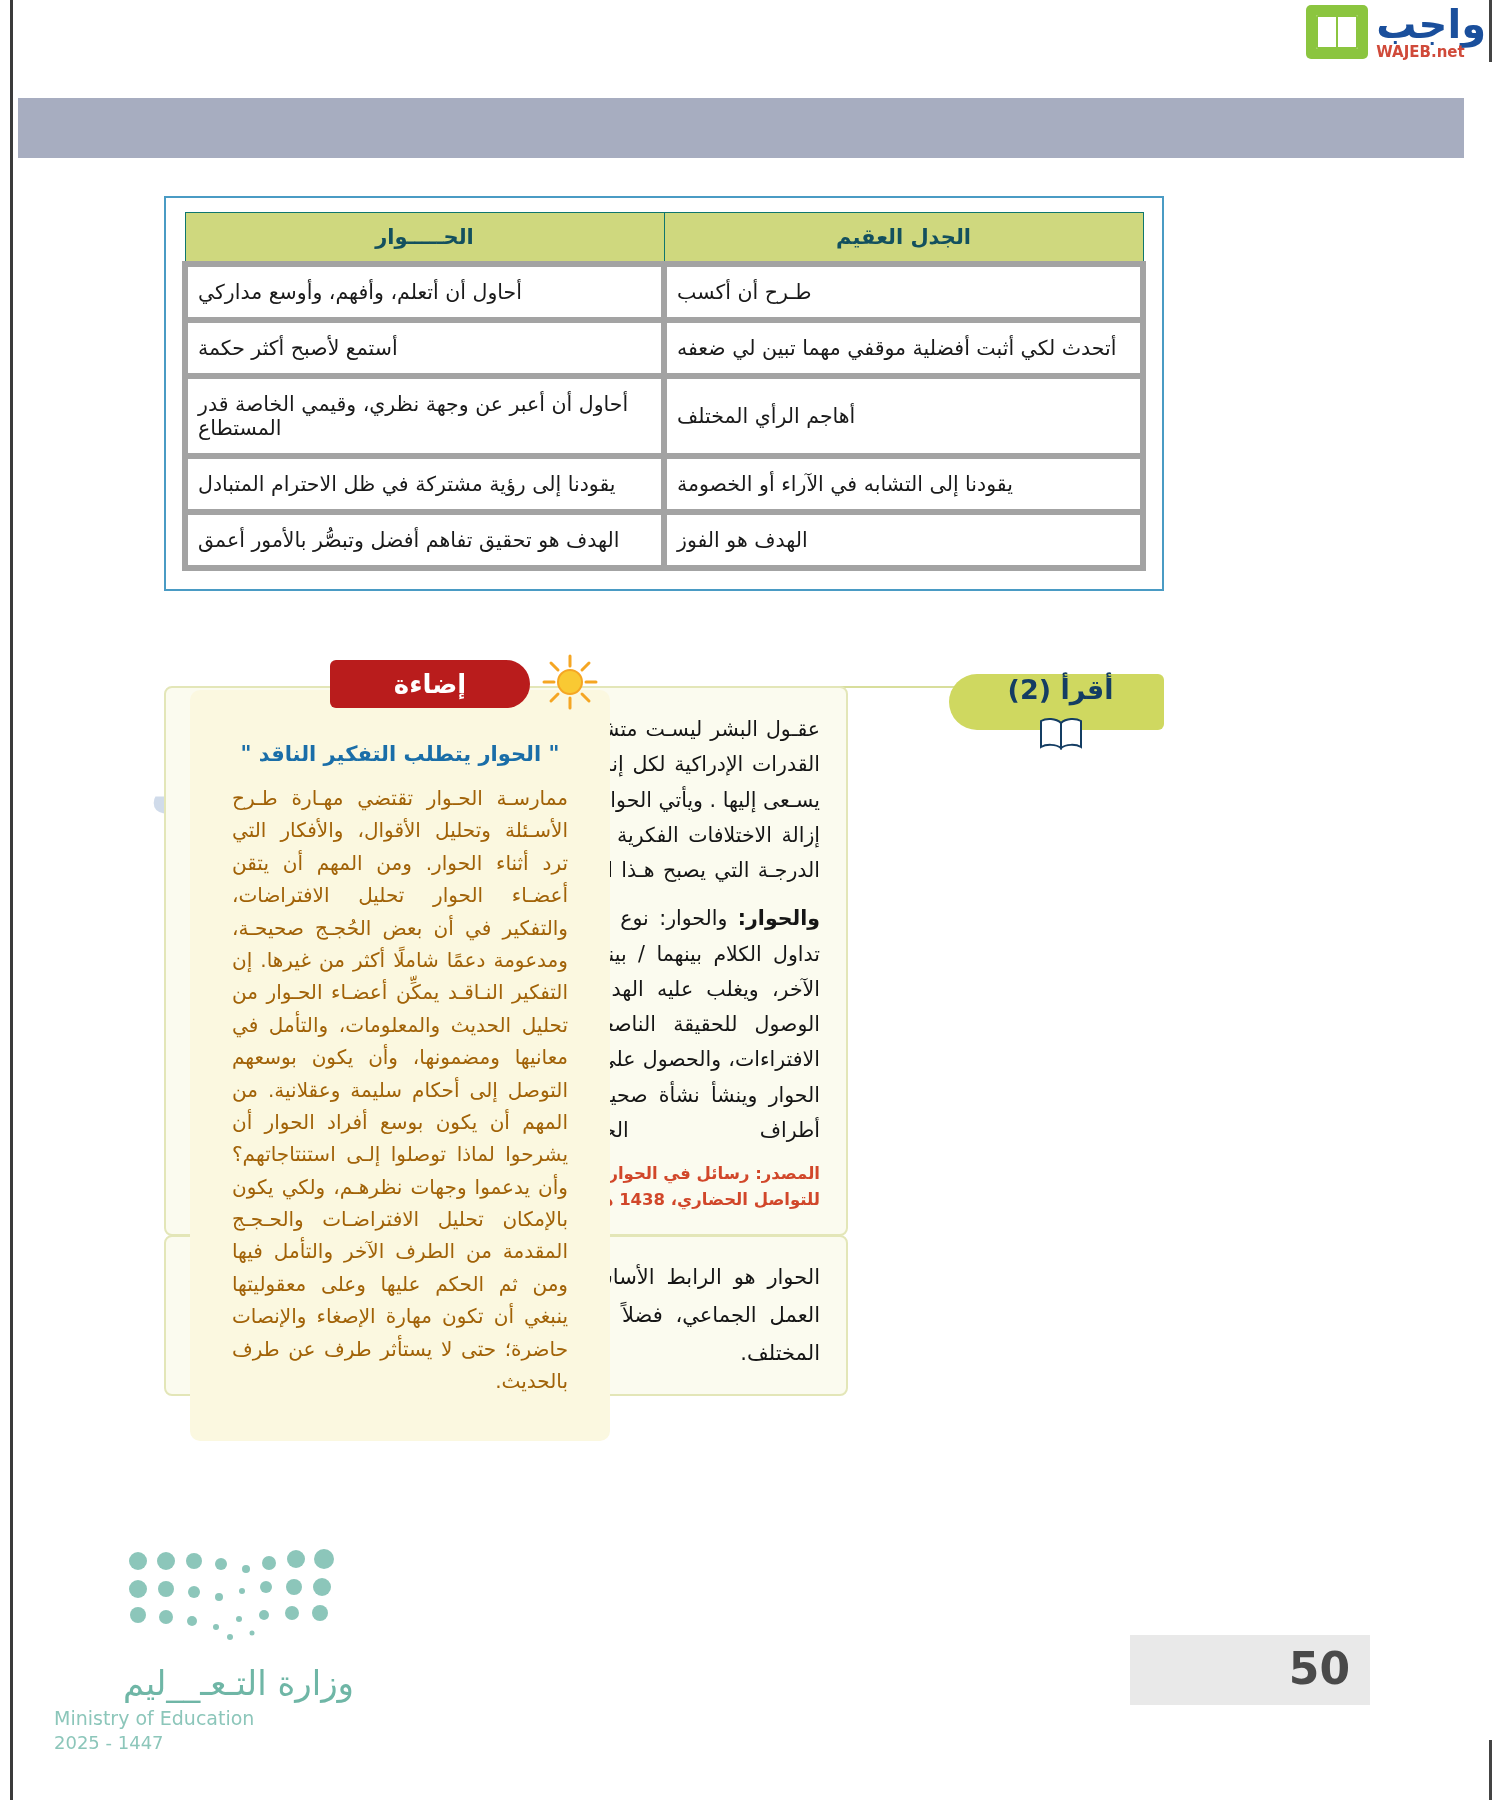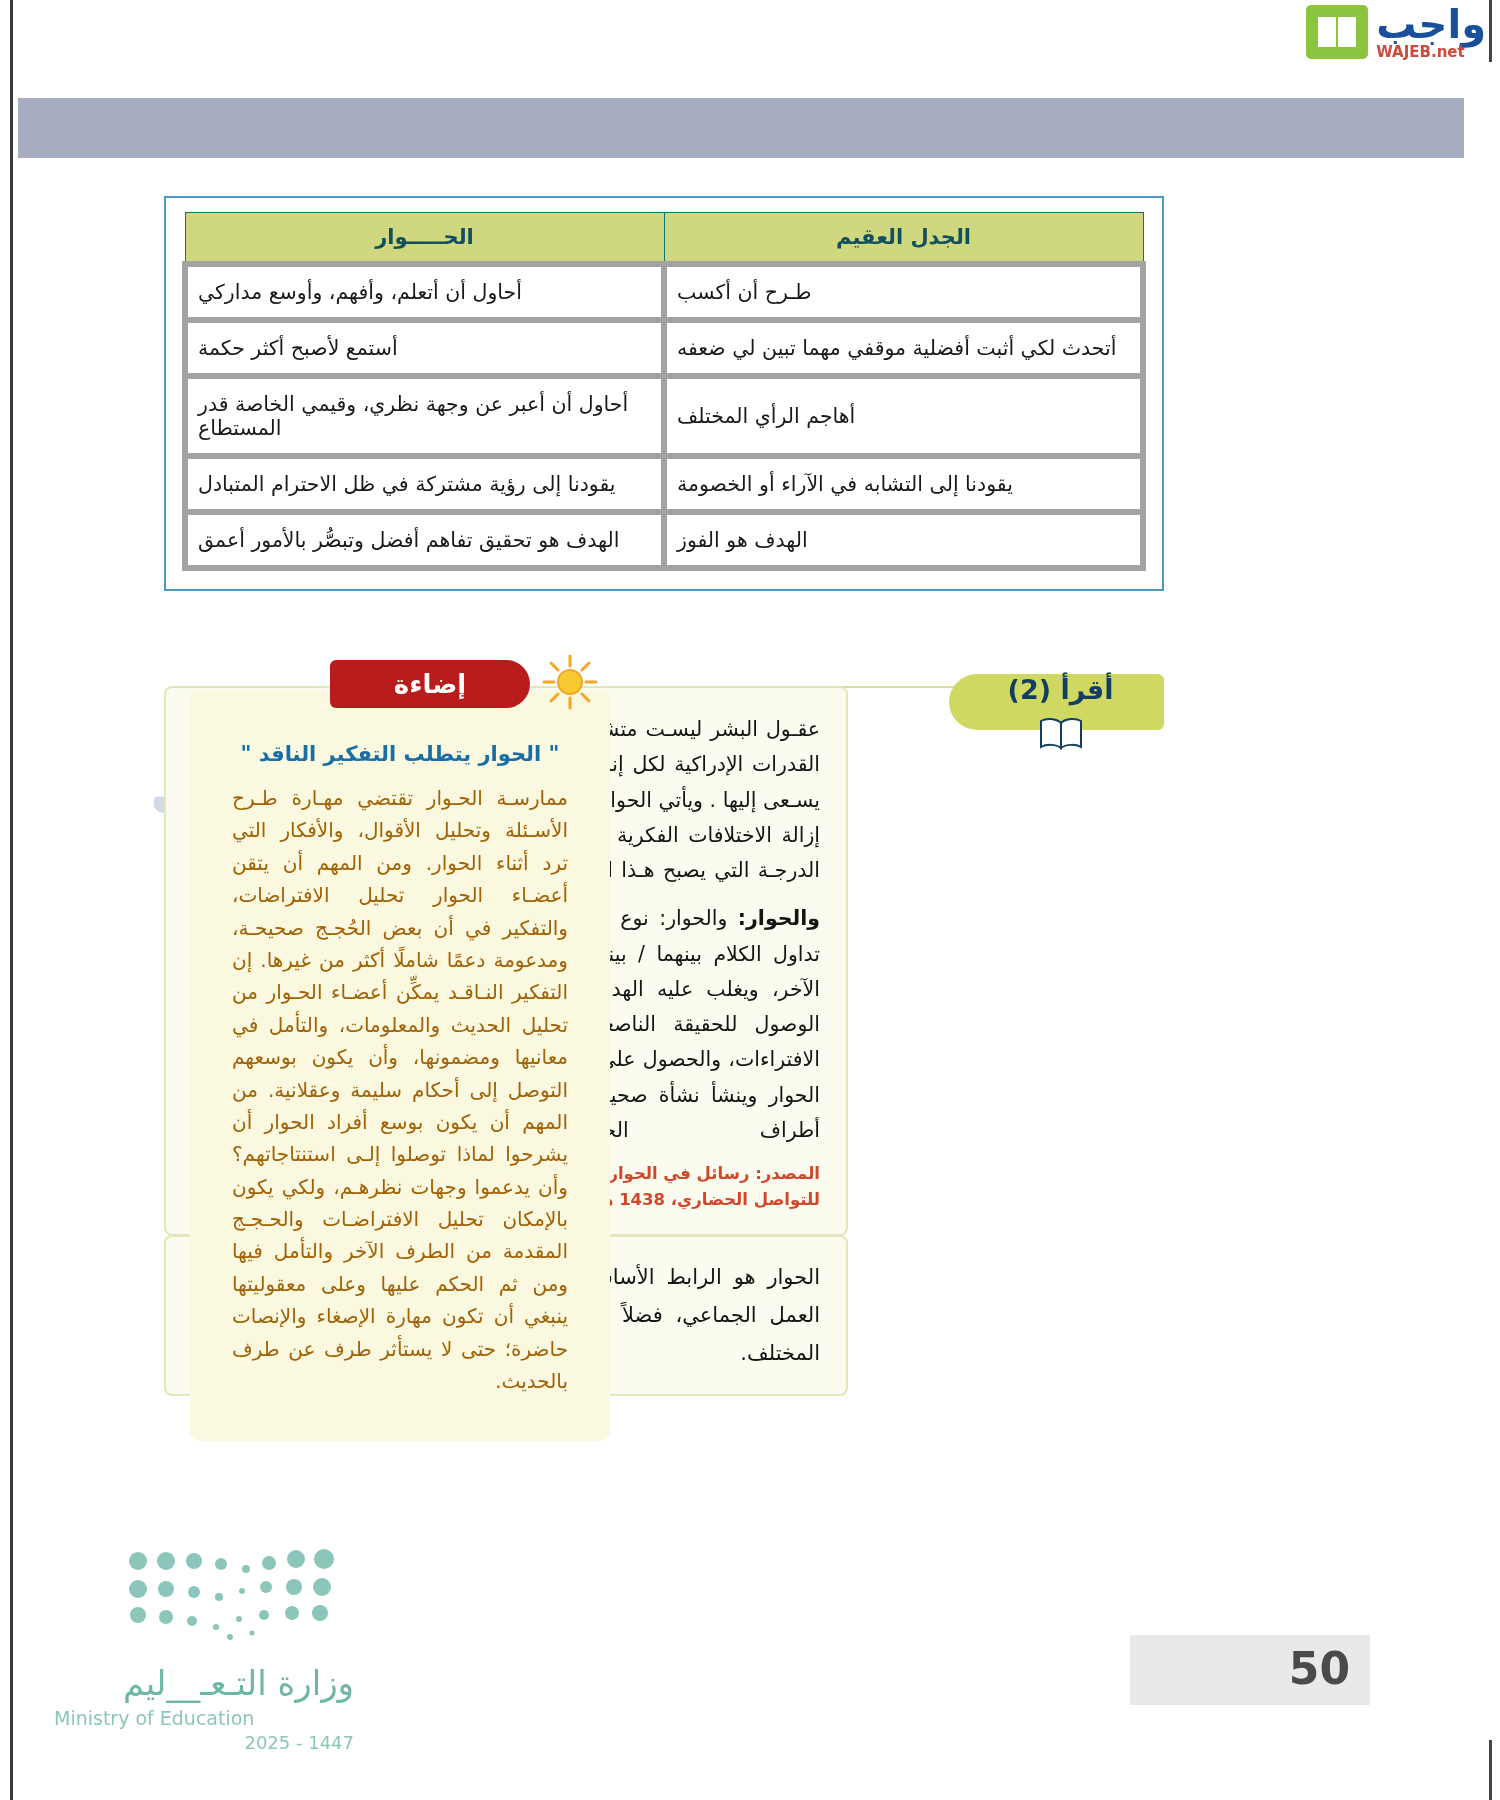--- a/index.html
+++ b/index.html
@@ -151,21 +151,21 @@
   
   .moe{
     position:absolute;left:54px;top:1545px;width:300px;
   }
   .moe-dots{width:230px;height:110px;}
   .moe-ar{
     font-size:34px;color:#6fb6a6;letter-spacing:2px;margin-top:4px;
     font-family:"DejaVu Sans","Liberation Sans",sans-serif;direction:rtl;
   }
   .moe-en{font-size:19px;color:#8cc6ba;margin-top:4px;direction:ltr;text-align:left;}
-  .moe-yr{font-size:18px;color:#8cc6ba;margin-top:3px;direction:ltr;text-align:right;}
+  .moe-yr{font-size:18px;color:#8cc6ba;margin-top:3px;direction:ltr;text-align:left;}
 
   
   .page-num-wrap{
     position:absolute;right:130px;bottom:95px;
     width:240px;height:70px;
   }
   .page-num-bg{
     position:absolute;right:0;top:0;width:240px;height:70px;
     background:#e9e9e9;
   }

